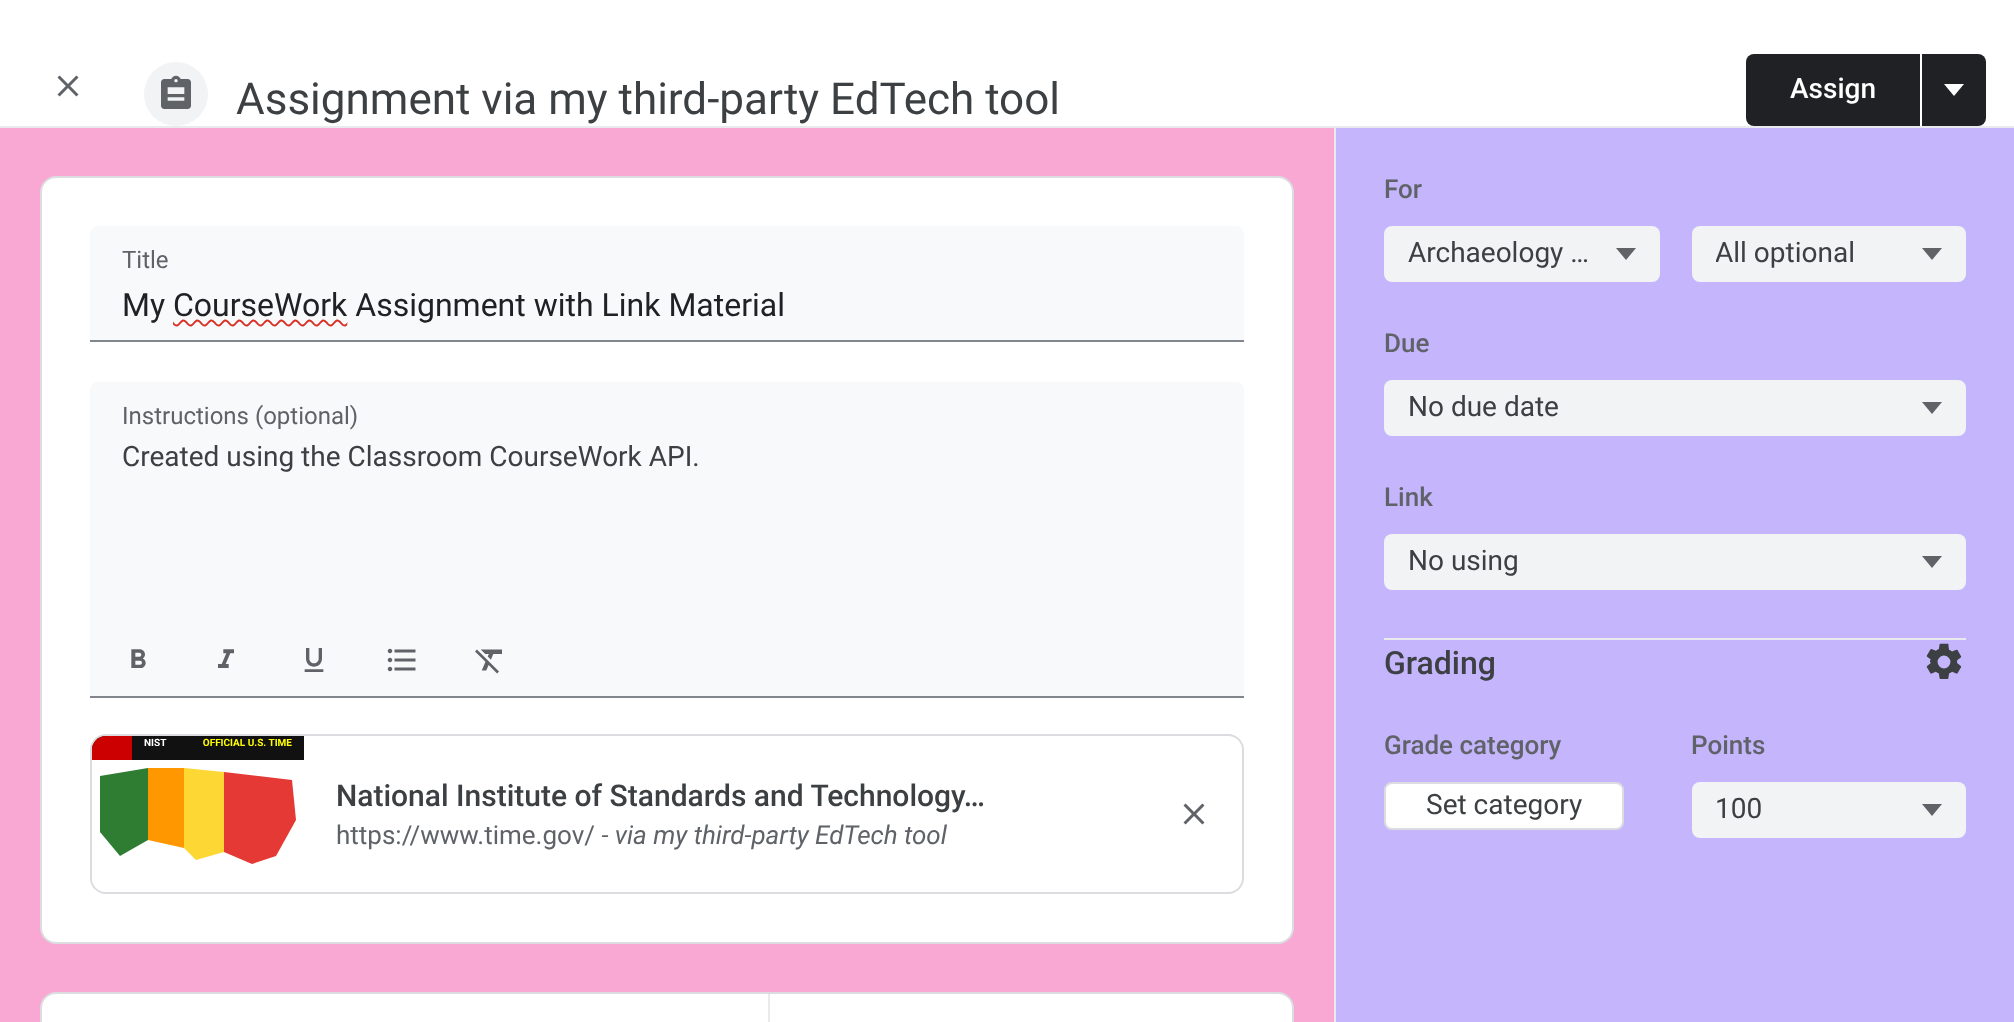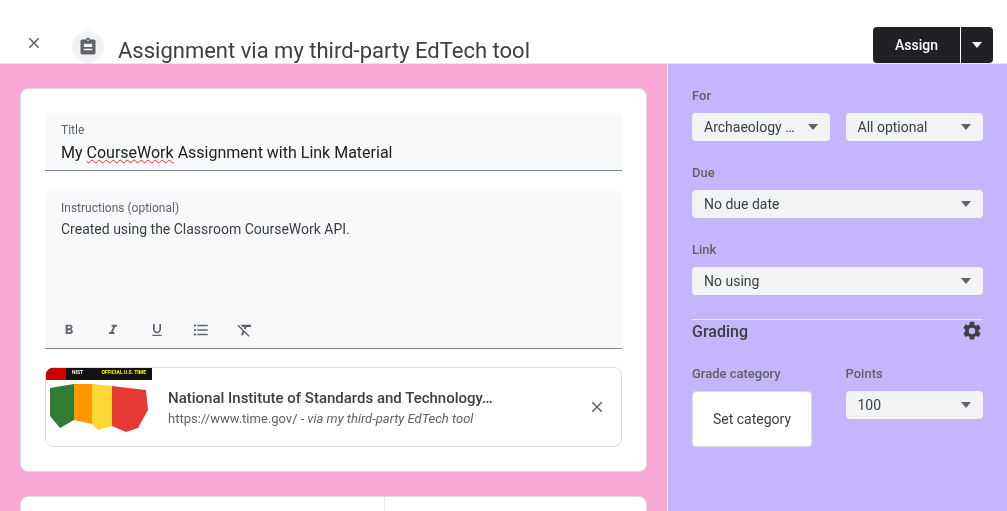--- a/index.html
+++ b/index.html
@@ -44,21 +44,21 @@
 .row { display:flex; gap:16px; }
 .dd { background:#f1f3f4; border:none; border-radius:4px; height:28px; padding:0 12px; display:flex; align-items:center; justify-content:space-between; font-size:14px; color:#3c4043; cursor:pointer; gap:8px; min-width:0; }
 .dd .lbl { white-space:nowrap; overflow:hidden; text-overflow:ellipsis; }
 .dd .arr { color:#5f6368; flex-shrink:0; }
 .sidebar-block { margin-bottom:24px; }
 
 .grading-head { display:flex; align-items:center; justify-content:space-between; border-top:1px solid #e8eaed; }
 .grading-head h3 { font-size:16px; color:#3c4043; font-weight:500; }
 .gear { color:#3c4043; cursor:pointer; }
 
-.set-cat-btn { background:#fff; border:1px solid #dadce0; border-radius:4px; height:56px; padding:0 20px; font-size:14px; color:#3c4043; cursor:pointer; }
+.set-cat-btn { background:#fff; border:1px solid #dadce0; border-radius:4px; height:24px; padding:0 20px; font-size:14px; color:#3c4043; cursor:pointer; }
 
 .footer-tabs { background:#fff; border:1px solid #dadce0; border-radius:8px 8px 0 0; height:40px; margin-top:24px; display:flex; }
 .footer-tabs .sep { width:1px; background:#e8eaed; margin-left:363px; }
 
 svg { display:block; }
 
 
 .map-bg { position:absolute; inset:0; background:#fff; }
 .map-band-top { position:absolute; top:0; left:0; right:0; height:12px; background:#111; }
 .map-band-top2 { position:absolute; top:0; left:0; width:20px; height:12px; background:#c00; }

